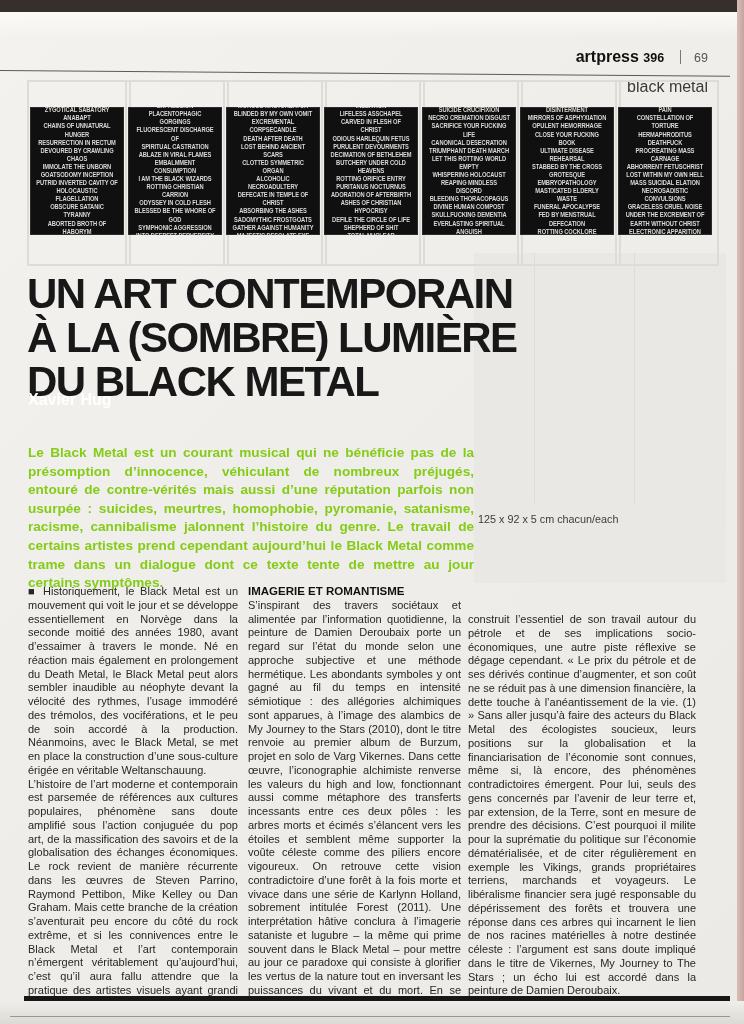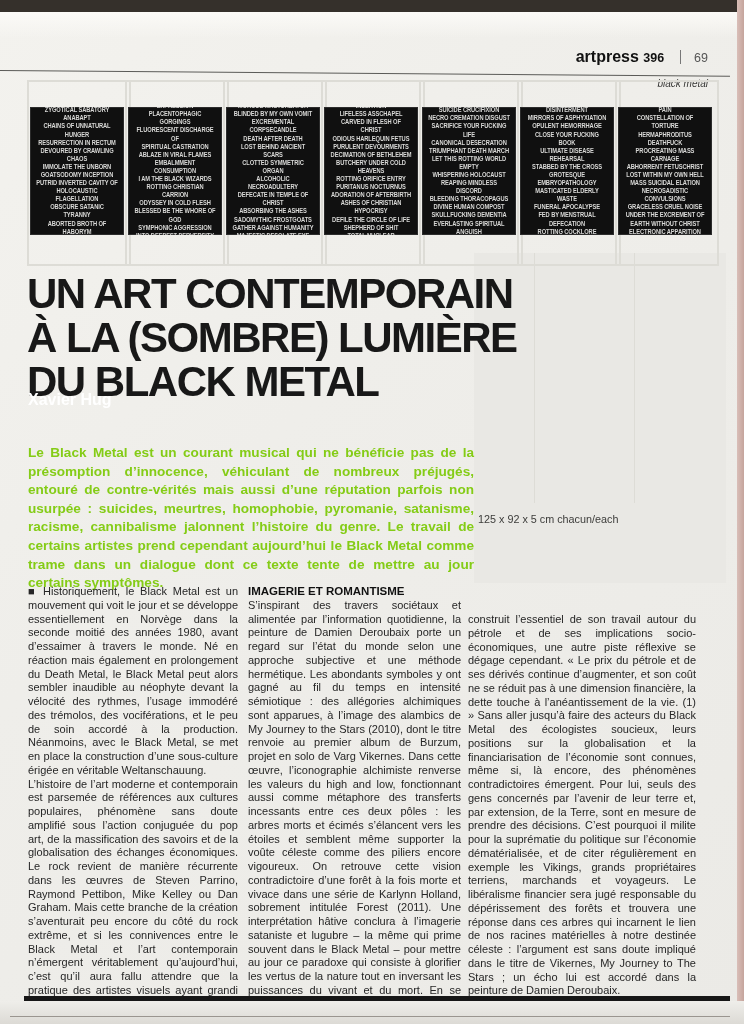--- a/index.html
+++ b/index.html
@@ -16,21 +16,21 @@
   
   .hdr{position:absolute;left:0;top:40px;width:730px;}
   .hdr-row{position:absolute;right:22px;top:8px;white-space:nowrap;}
   .hdr-mag{font-weight:bold;font-size:16px;color:#111;text-align:right;}
   .hdr-issue{font-weight:bold;font-size:12.5px;color:#111;}
   .hdr-sep{display:inline-block;width:1px;height:14px;background:#777;
            margin:0 9px -2px 11px;}
   .hdr-page{font-size:12.5px;color:#555;}
   .hdr-rule{position:absolute;left:0;top:30px;width:730px;height:1px;background:#5a5a57;
             transform:rotate(0.45deg);transform-origin:0 0;}
-  .hdr-section{position:absolute;right:22px;top:38px;font-size:10px;color:#3a3a38;font-style:italic;}
+  .hdr-section{position:absolute;right:22px;top:38px;font-size:16px;color:#3a3a38;}
 
   
   .art-frame{position:absolute;top:80px;height:182px;width:100px;
              border:2px solid #dddcd6;}
   .art-block{position:absolute;top:107px;height:128px;width:94px;background:#101010;
              display:flex;align-items:center;justify-content:center;overflow:hidden;
              box-shadow:0 0 0 1px #2c2c2c inset;}
   .plate-text{width:108px;transform:scaleX(0.87);transform-origin:50% 50%;
               color:#d8d8d6;font-weight:bold;font-size:6.6px;line-height:8.1px;
               letter-spacing:-0.1px;text-align:center;white-space:pre-line;}

